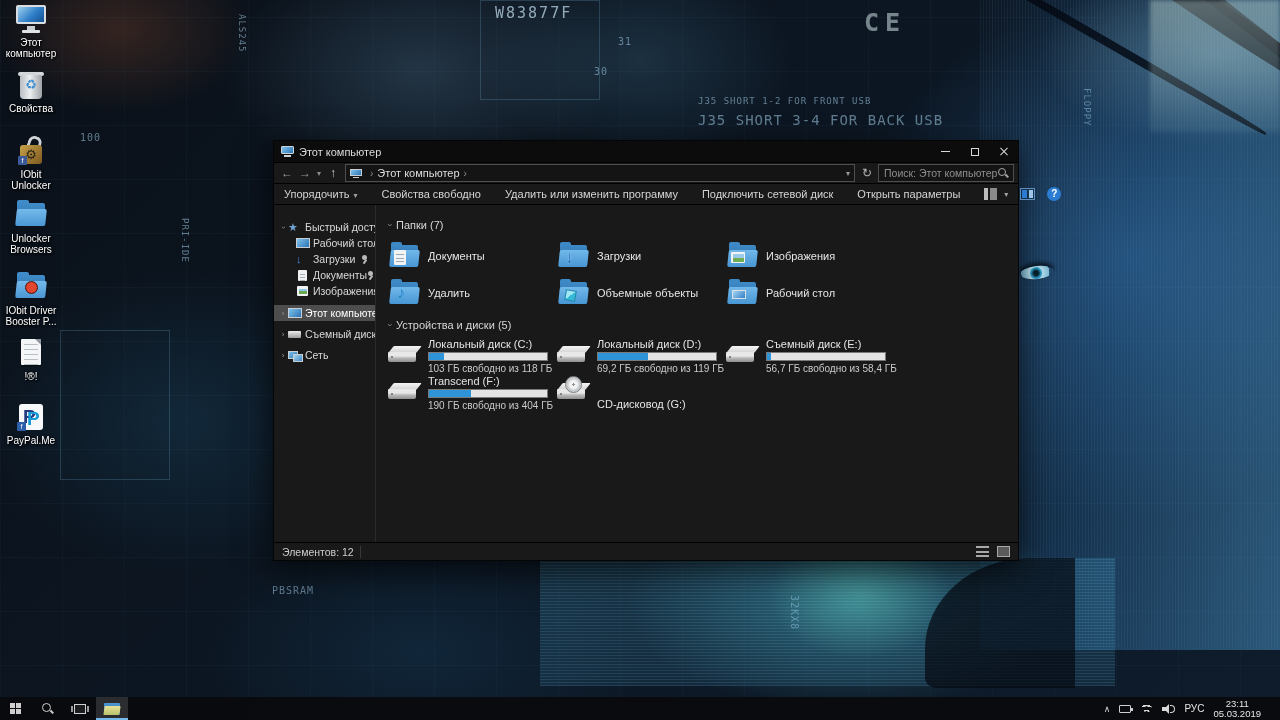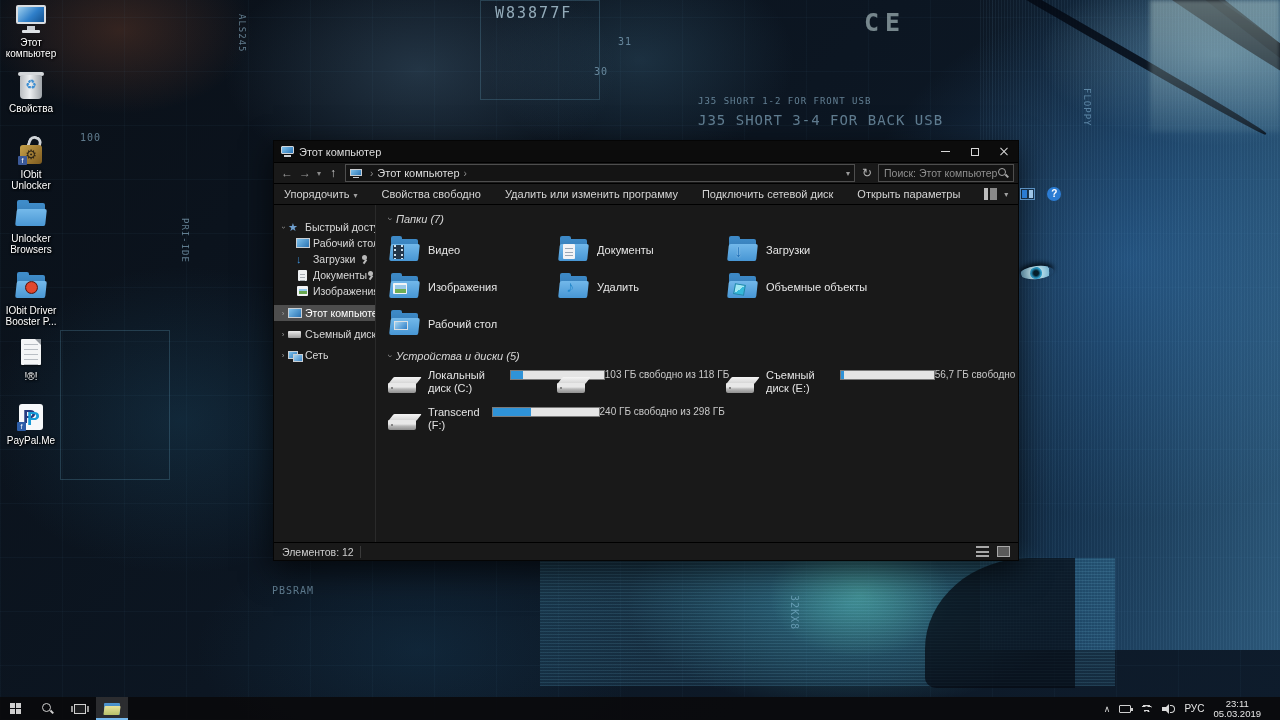--- a/index.html
+++ b/index.html
@@ -191,21 +191,21 @@
   .sic-net::after { content:""; position:absolute; left:5px; top:4px; width:8px; height:6px;
     background:linear-gradient(135deg,#a8d5f0,#3c85c4); border:1px solid #c9ced3; }
   .pin { margin-left:auto; margin-right:6px; position:relative; width:8px; height:9px; flex:0 0 auto; }
   .pin::before { content:""; position:absolute; left:1px; top:0; width:5px; height:5px; border-radius:50%;
     background:#b9b9b9; }
   .pin::after { content:""; position:absolute; left:3px; top:4px; width:1.5px; height:5px; background:#b9b9b9;
     transform:rotate(35deg); }
 
   
   .main { flex:1; border-left:1px solid #2a2a2a; padding:8px 0 0 8px; overflow:hidden; }
-  .group-header { display:flex; align-items:center; color:#d6d6d6; font-size:11px; margin:0 0 6px 0;font-style:italic; }
+  .group-header { display:flex; align-items:center; color:#d6d6d6; font-size:11px; margin:6px 0 6px 0; }
   .group-header .gchev { font-size:9px; color:#9a9a9a; transform:rotate(90deg); display:inline-block;
     width:12px; text-align:center; }
   .tile-grid { display:grid; grid-template-columns:169px 169px 180px; margin-left:4px; }
   .tile { display:flex; align-items:center; height:37px; }
   .folder-ico { width:34px; height:27px; position:relative; flex:0 0 auto; margin-right:6px; }
   .folder-ico .back { position:absolute; left:3px; top:3px; width:27px; height:22px; border-radius:2px;
     background:linear-gradient(180deg,#3d89c6,#2d6ea5); }
   .folder-ico .tab { position:absolute; left:3px; top:0; width:11px; height:5px; border-radius:2px 2px 0 0; background:#3d89c6; }
   .folder-ico .front { position:absolute; left:2px; top:8px; width:29px; height:17px; border-radius:2px;
     background:linear-gradient(180deg,#72b8ea,#4796d4); transform:skewX(-6deg); z-index:2; }
@@ -232,21 +232,21 @@
   .drive-tile { display:flex; height:37px; }
   .drive-ico { width:34px; height:22px; position:relative; flex:0 0 auto; margin:6px 6px 0 0; }
   .drive-ico .top { position:absolute; left:3px; top:3px; width:28px; height:7px;
     background:linear-gradient(180deg,#f5f5f5,#d2d2d2); transform:skewX(-38deg); border-radius:1px; }
   .drive-ico .body3 { position:absolute; left:0; top:9px; width:28px; height:10px;
     background:linear-gradient(180deg,#e8e8e8 0 40%, #b9b9b9 60%, #8f8f8f); border-radius:1px 1px 2px 2px; }
   .drive-ico .led { position:absolute; left:3px; top:13px; width:2px; height:2px; background:#6a6a6a; border-radius:50%; }
   .drive-tile[data-icon="cd"] .disc { position:absolute; left:8px; top:-4px; width:17px; height:17px; border-radius:50%;
     background:radial-gradient(circle, #8f8f8f 0 12%, #f2f2f2 13% 35%, #c2c6ca 60%, #eceff1 100%);
     border:1px solid #7c7c7c; z-index:2; }
-  .drive-info { display:flex; flex-direction:row; justify-content:flex-end; padding-top:1px; }
+  .drive-info { display:flex; flex-direction:column; justify-content:flex-end; padding-top:1px; }
   .drive-name { font-size:11px; color:#e4e4e4; line-height:13px; }
   .drive-bar { width:120px; height:10px; background:#e4e4e4; margin:1px 0 2px 0; border:1px solid #7a7a7a; }
   .drive-bar .fill { height:100%; background:#2f93d8; }
   .drive-free { font-size:10px; color:#c9c9c9; line-height:11px; white-space:nowrap; }
 
   .statusbar { height:18px; background:#191919; border-top:1px solid #000; display:flex; align-items:center;
     padding:0 8px; font-size:10.5px; color:#cdcdcd; flex:0 0 auto; }
   .status-count { border-right:1px solid #3a3a3a; padding-right:6px; }
   .status-icons { margin-left:auto; display:flex; gap:8px; }
   .ic-details { width:13px; height:11px;
@@ -489,29 +489,20 @@
         <span>Сеть</span>
       </div>
     </div>
 
     <div class="main">
       <div class="group-header">
         <span class="gchev">›</span>
         <span>Папки (7)</span>
       </div>
       <div class="tile-grid">
-        <div class="tile" data-icon="video">
-          <div class="folder-ico">
-              <div class="tab"></div>
-              <div class="back"></div>
-              <div class="front"></div>
-              <div class="badge"></div>
-            </div>
-          <span>Видео</span>
-        </div>
         <div class="tile" data-icon="documents">
           <div class="folder-ico">
               <div class="tab"></div>
               <div class="back"></div>
               <div class="front"></div>
               <div class="badge"></div>
             </div>
           <span>Документы</span>
         </div>
         <div class="tile" data-icon="downloads">
@@ -579,20 +570,27 @@
               </div>
             <span class="drive-free">103 ГБ свободно из 118 ГБ</span>
           </div>
         </div>
         <div class="drive-tile" data-icon="hdd">
           <div class="drive-ico">
               <div class="top"></div>
               <div class="body3"></div>
               <div class="led"></div>
             </div>
+          <div class="drive-info">
+            <span class="drive-name">Локальный диск (D:)</span>
+            <div class="drive-bar">
+                <div class="fill" style="width: 42%;"></div>
+              </div>
+            <span class="drive-free">69,2 ГБ свободно из 119 ГБ</span>
+          </div>
         </div>
         <div class="drive-tile" data-icon="hdd">
           <div class="drive-ico">
               <div class="top"></div>
               <div class="body3"></div>
               <div class="led"></div>
             </div>
           <div class="drive-info">
             <span class="drive-name">Съемный диск (E:)</span>
             <div class="drive-bar">
@@ -605,21 +603,33 @@
           <div class="drive-ico">
               <div class="top"></div>
               <div class="body3"></div>
               <div class="led"></div>
             </div>
           <div class="drive-info">
             <span class="drive-name">Transcend (F:)</span>
             <div class="drive-bar">
                 <div class="fill" style="width: 36%;"></div>
               </div>
-            <span class="drive-free">240 ГБ свободно из 298 ГБ</span>
+            <span class="drive-free">190 ГБ свободно из 404 ГБ</span>
+          </div>
+        </div>
+        <div class="drive-tile" data-icon="cd">
+          <div class="drive-ico">
+              <div class="disc"></div>
+              <div class="top"></div>
+              <div class="body3"></div>
+              <div class="led"></div>
+            </div>
+          <div class="drive-info">
+            <span class="drive-name">CD-дисковод (G:)</span>
+
           </div>
         </div>
       </div>
     </div>
   </div>
 
   <div class="statusbar">
     <span class="status-count">Элементов: 12</span>
     <span class="status-icons">
       <span class="ic-details"></span>

